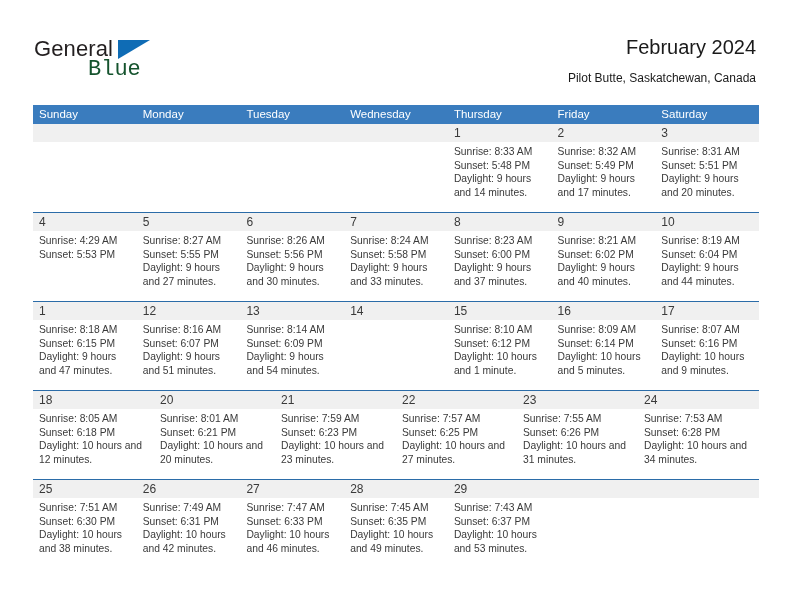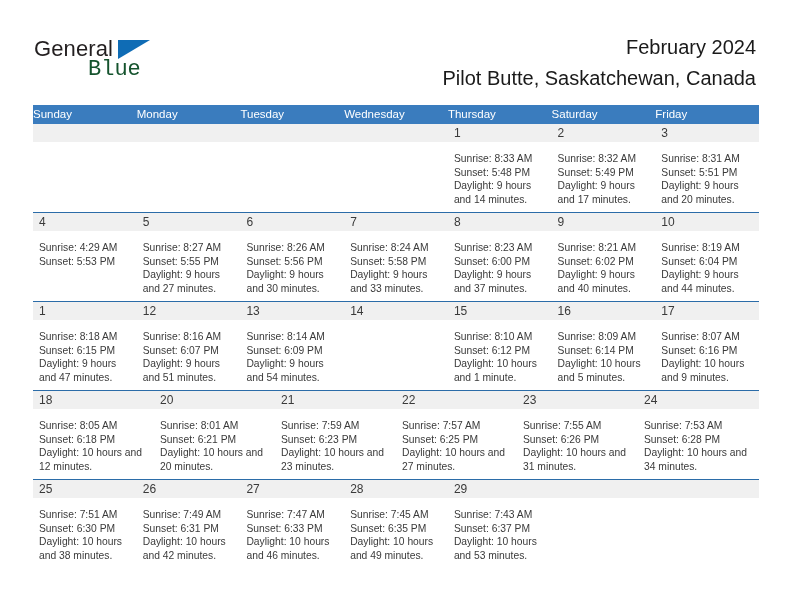--- a/index.html
+++ b/index.html
@@ -75,21 +75,21 @@
   .cal-title {
     font-size: 20px;
     font-weight: normal;
     color: #1a1a1a;
     line-height: 34px;
     white-space: nowrap;
     font-family: "Liberation Sans", sans-serif;
   }
   .cal-subtitle {
     margin-top: 5px;
-    font-size: 20px;
+    font-size: 12px;
     color: #1a1a1a;
     line-height: 18px;
     white-space: nowrap;
     font-family: "Liberation Sans", sans-serif;
   }
 
   
   .calendar {
     position: absolute;
     left: 33px;
@@ -100,21 +100,21 @@
   .weekday-row {
     display: flex;
     width: 726px;
     background: #3a7cbe;
   }
   .weekday-cell {
     flex: 1 1 0;
     box-sizing: border-box;
     height: 19px;
     line-height: 19px;
-    padding-left: 0;
+    padding-left: 6px;
     color: #ffffff;
     font-size: 11.5px;
     font-family: "Liberation Sans", sans-serif;
     white-space: nowrap;
     overflow: hidden;
   }
 
   .week-row {
     display: flex;
     width: 726px;
@@ -143,21 +143,21 @@
     padding-left: 6px;
     font-size: 12px;
     color: #3a3a3a;
     font-family: "Liberation Sans", sans-serif;
   }
   .day-cell.empty .day-number {
     background: #f0f0f0;
   }
 
   .day-body {
-    padding: 10px 4px 0 6px;
+    padding: 3px 4px 0 6px;
     font-size: 10.3px;
     line-height: 13.6px;
     color: #3a3a3a;
     font-family: "Liberation Sans", sans-serif;
   }
   .day-body div {
     white-space: nowrap;
   }
   .day-body .daylight-line {
     white-space: normal;
@@ -183,22 +183,22 @@
 
   </div>
 
   <div class="calendar">
     <div class="weekday-row" id="weekday-row">
         <div class="weekday-cell">Sunday</div>
         <div class="weekday-cell">Monday</div>
         <div class="weekday-cell">Tuesday</div>
         <div class="weekday-cell">Wednesday</div>
         <div class="weekday-cell">Thursday</div>
+        <div class="weekday-cell">Friday</div>
         <div class="weekday-cell">Saturday</div>
-        <div class="weekday-cell">Friday</div>
       </div>
     <div id="weeks-container">
         <div class="week-row first">
           <div class="day-cell empty">
             <div class="day-number"></div>
           </div>
           <div class="day-cell empty">
             <div class="day-number"></div>
           </div>
           <div class="day-cell empty">

